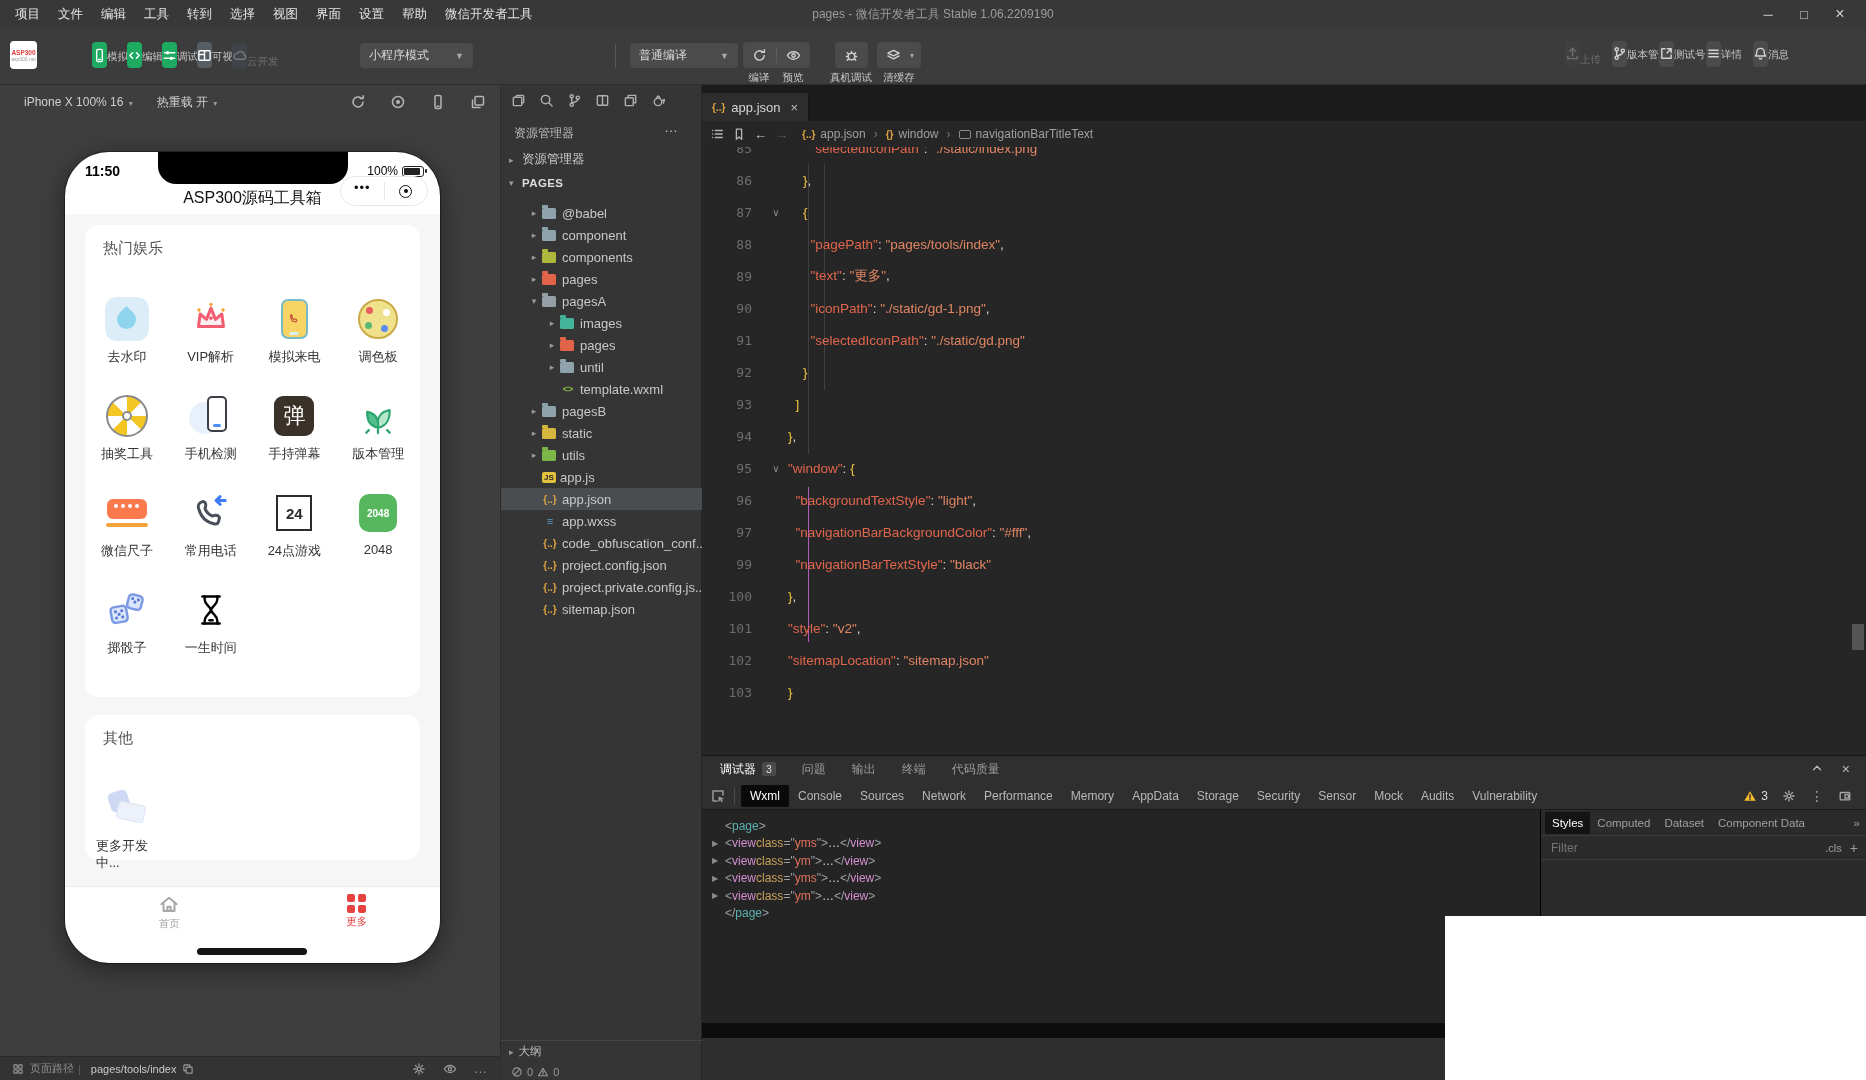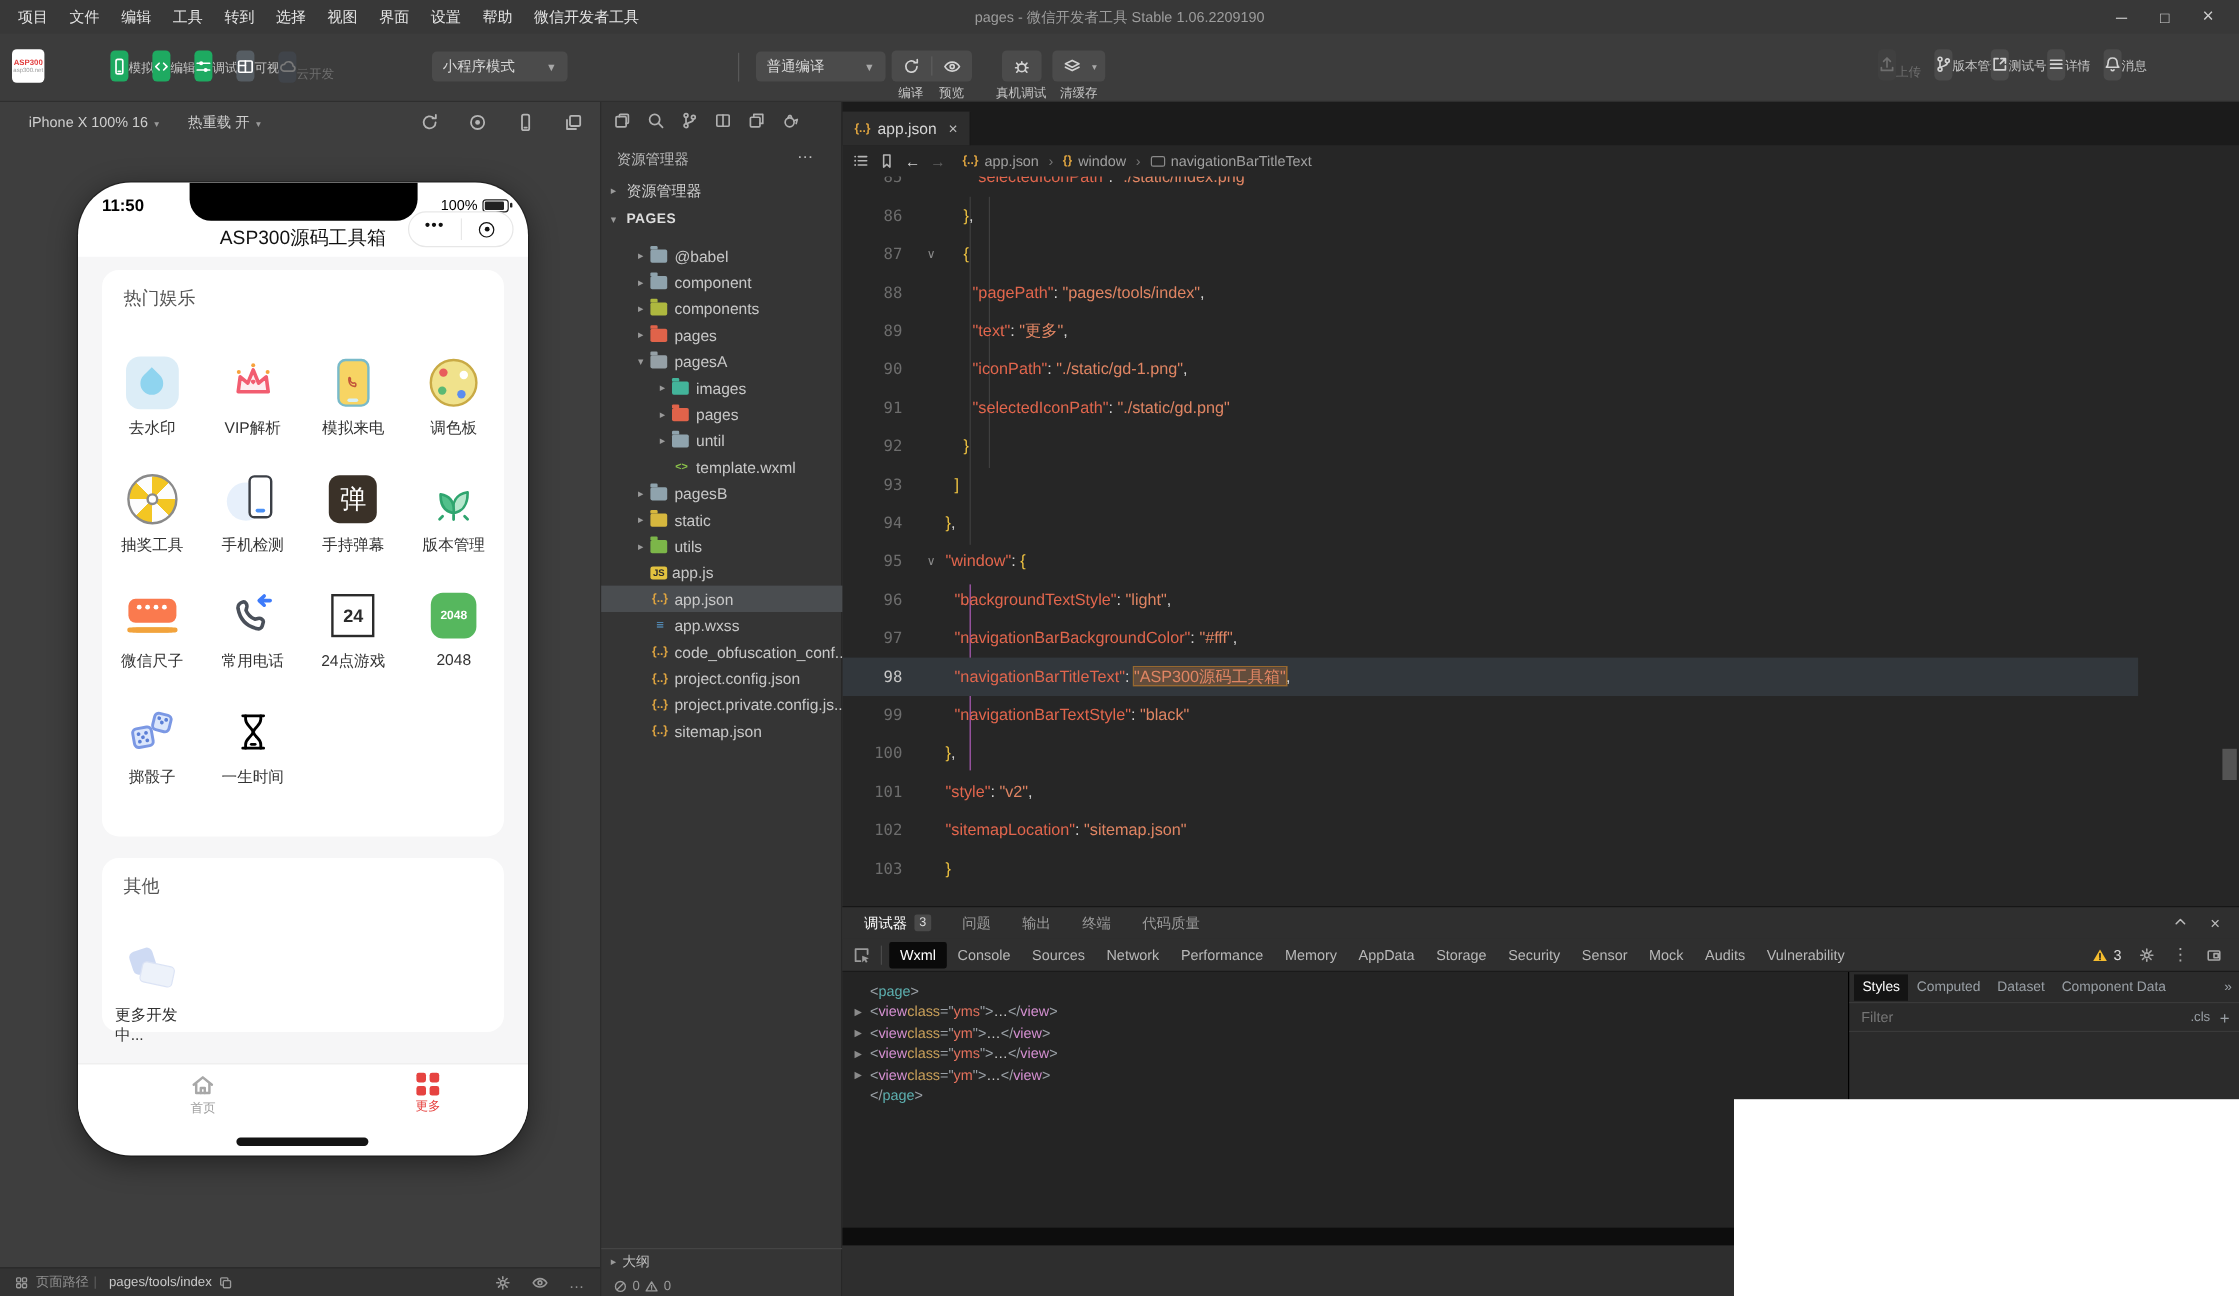--- a/index.html
+++ b/index.html
@@ -921,25 +921,20 @@
           <div class="cl">
             <span class="ln">96</span>
             <span class="fold"></span>
             <pre><span class="tk-p">  </span><span class="tk-k">"backgroundTextStyle"</span><span class="tk-p">: </span><span class="tk-s">"light"</span><span class="tk-p">,</span></pre>
           </div>
           <div class="cl">
             <span class="ln">97</span>
             <span class="fold"></span>
             <pre><span class="tk-p">  </span><span class="tk-k">"navigationBarBackgroundColor"</span><span class="tk-p">: </span><span class="tk-s">"#fff"</span><span class="tk-p">,</span></pre>
           </div>
-          <div class="cl cur">
-            <span class="ln">98</span>
-            <span class="fold"></span>
-            <pre><span class="tk-p">  </span><span class="tk-k">"navigationBarTitleText"</span><span class="tk-p">: </span><span class="tk-s tk-hl">"ASP300源码工具箱"</span><span class="tk-p">,</span></pre>
-          </div>
           <div class="cl">
             <span class="ln">99</span>
             <span class="fold"></span>
             <pre><span class="tk-p">  </span><span class="tk-k">"navigationBarTextStyle"</span><span class="tk-p">: </span><span class="tk-s">"black"</span></pre>
           </div>
           <div class="cl">
             <span class="ln">100</span>
             <span class="fold"></span>
             <pre><span class="tk-b">}</span><span class="tk-p">,</span></pre>
           </div>

